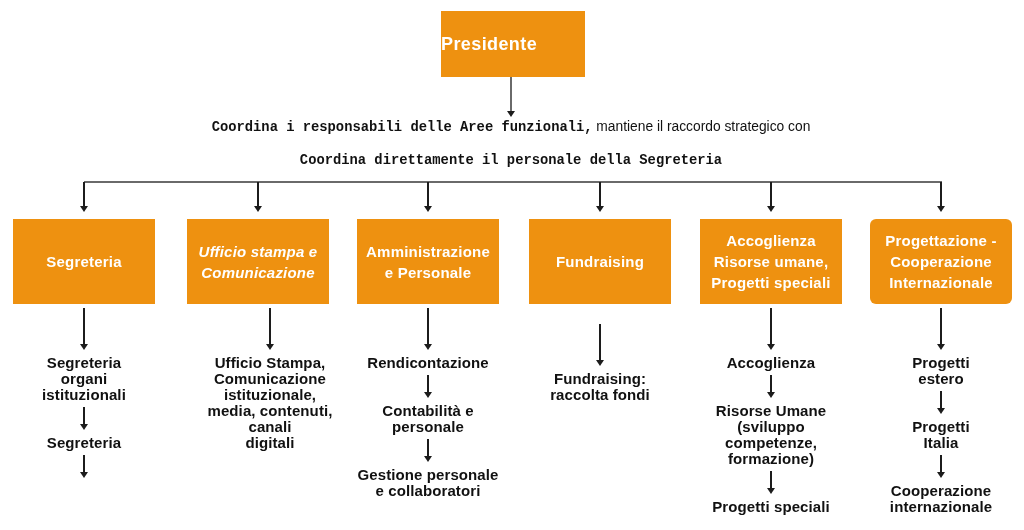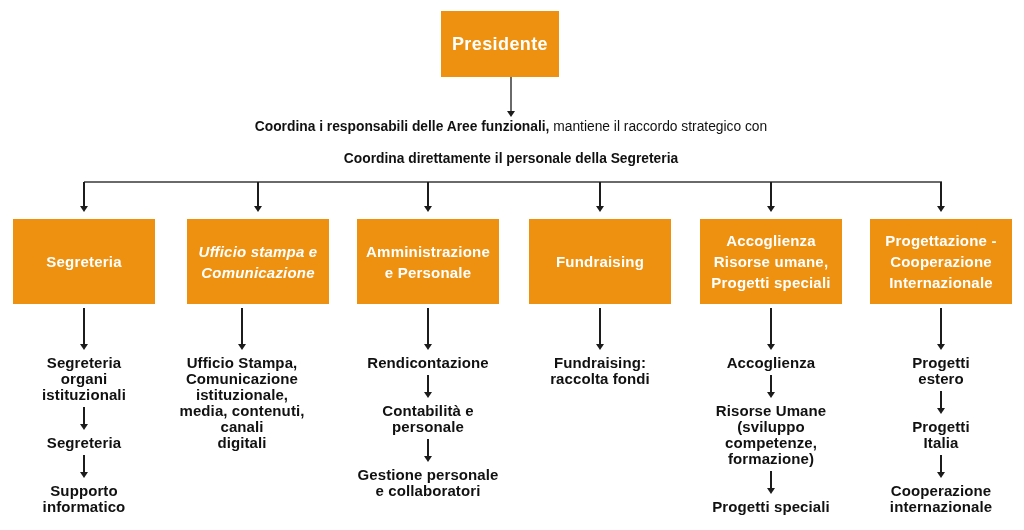--- a/index.html
+++ b/index.html
@@ -12,41 +12,41 @@
   }
   *{margin:0;padding:0;box-sizing:border-box;}
   html,body{background:var(--bg);}
   body{font-family:"Liberation Sans","DejaVu Sans",sans-serif;color:var(--text-dark);}
   .canvas{
     position:relative;width:1024px;height:530px;background:var(--bg);
     overflow:hidden;margin:0 auto;
   }
   
   .root-box{
-    position:absolute;left:441px;top:11px;width:118px;height:66px;
-    background:var(--accent-orange);display:flex;align-items:center;justify-content:center;
+    position:absolute;left:441px;top:11px;width:144px;height:66px;
+    background:var(--accent-orange);display:flex;align-items:center;justify-content:flex-start;
   }
   .root-box span{
     color:var(--box-text);font-size:18px;font-weight:700;letter-spacing:.4px;
   }
   
   .vline{position:absolute;width:2px;background:var(--connector-gray);}
   .vline.dark{background:var(--connector-dark);}
   .hline{position:absolute;height:2px;background:var(--connector-gray);}
   .ahead{
     position:absolute;width:0;height:0;
     border-left:4px solid transparent;border-right:4px solid transparent;
     border-top:6px solid var(--connector-dark);
   }
   
   .description{
     position:absolute;left:171px;top:119px;width:680px;
     text-align:center;font-size:13.8px;line-height:16px;color:var(--text-dark);
   }
-  .description b{font-weight:700;}
+  .description b{font-weight:700;font-family:Liberation Mono, monospace;}
   
   .dept-box{
     position:absolute;top:219px;width:142px;height:85px;
     background:var(--accent-orange);display:flex;align-items:center;justify-content:center;
     text-align:center;
   }
   .dept-box span{
     color:var(--box-text);font-size:15px;font-weight:700;line-height:21px;
     letter-spacing:.2px;white-space:pre-line;
   }
@@ -112,21 +112,21 @@
   </div>
   <div class="dept-box" style="left:357px;">
     <span>Amministrazione
 e Personale</span>
   </div>
   <div class="dept-box" style="left:700px;">
     <span>Accoglienza
 Risorse umane,
 Progetti speciali</span>
   </div>
-  <div class="dept-box" style="left:870px;">
+  <div class="dept-box" style="left:870px;border-radius:6px;">
     <span>Progettazione -
 Cooperazione
 Internazionale</span>
   </div>
 
   <div class="col" style="left:-6px;">
     <div class="conn first">
         <i class="cline"></i>
         <i class="chead"></i>
       </div>
@@ -135,25 +135,23 @@
 istituzionali</div>
     <div class="conn">
         <i class="cline"></i>
         <i class="chead"></i>
       </div>
     <div class="sub-label">Segreteria</div>
     <div class="conn">
         <i class="cline"></i>
         <i class="chead"></i>
       </div>
-    <div class="sub-label">Supporto
-informatico</div>
-  </div>
-
-  <div class="col" style="left:152px;align-items:center;">
+  </div>
+
+  <div class="col" style="left:180px;align-items:center;">
     <div class="conn first">
         <i class="cline"></i>
         <i class="chead"></i>
       </div>
     <div class="sub-label">Ufficio Stampa,
 Comunicazione
 istituzionale,
 media, contenuti,
 canali
 digitali</div>
@@ -172,21 +170,21 @@
     <div class="sub-label">Contabilità e
 personale</div>
     <div class="conn">
         <i class="cline"></i>
         <i class="chead"></i>
       </div>
     <div class="sub-label">Gestione personale
 e collaboratori</div>
   </div>
 
-  <div class="col" style="left:510px;">
+  <div class="col" style="left:510px;margin-top:16px;">
     <div class="conn first">
         <i class="cline"></i>
         <i class="chead"></i>
       </div>
     <div class="sub-label">Fundraising:
 raccolta fondi</div>
   </div>
 
   <div class="col" style="left:681px;">
     <div class="conn first">

